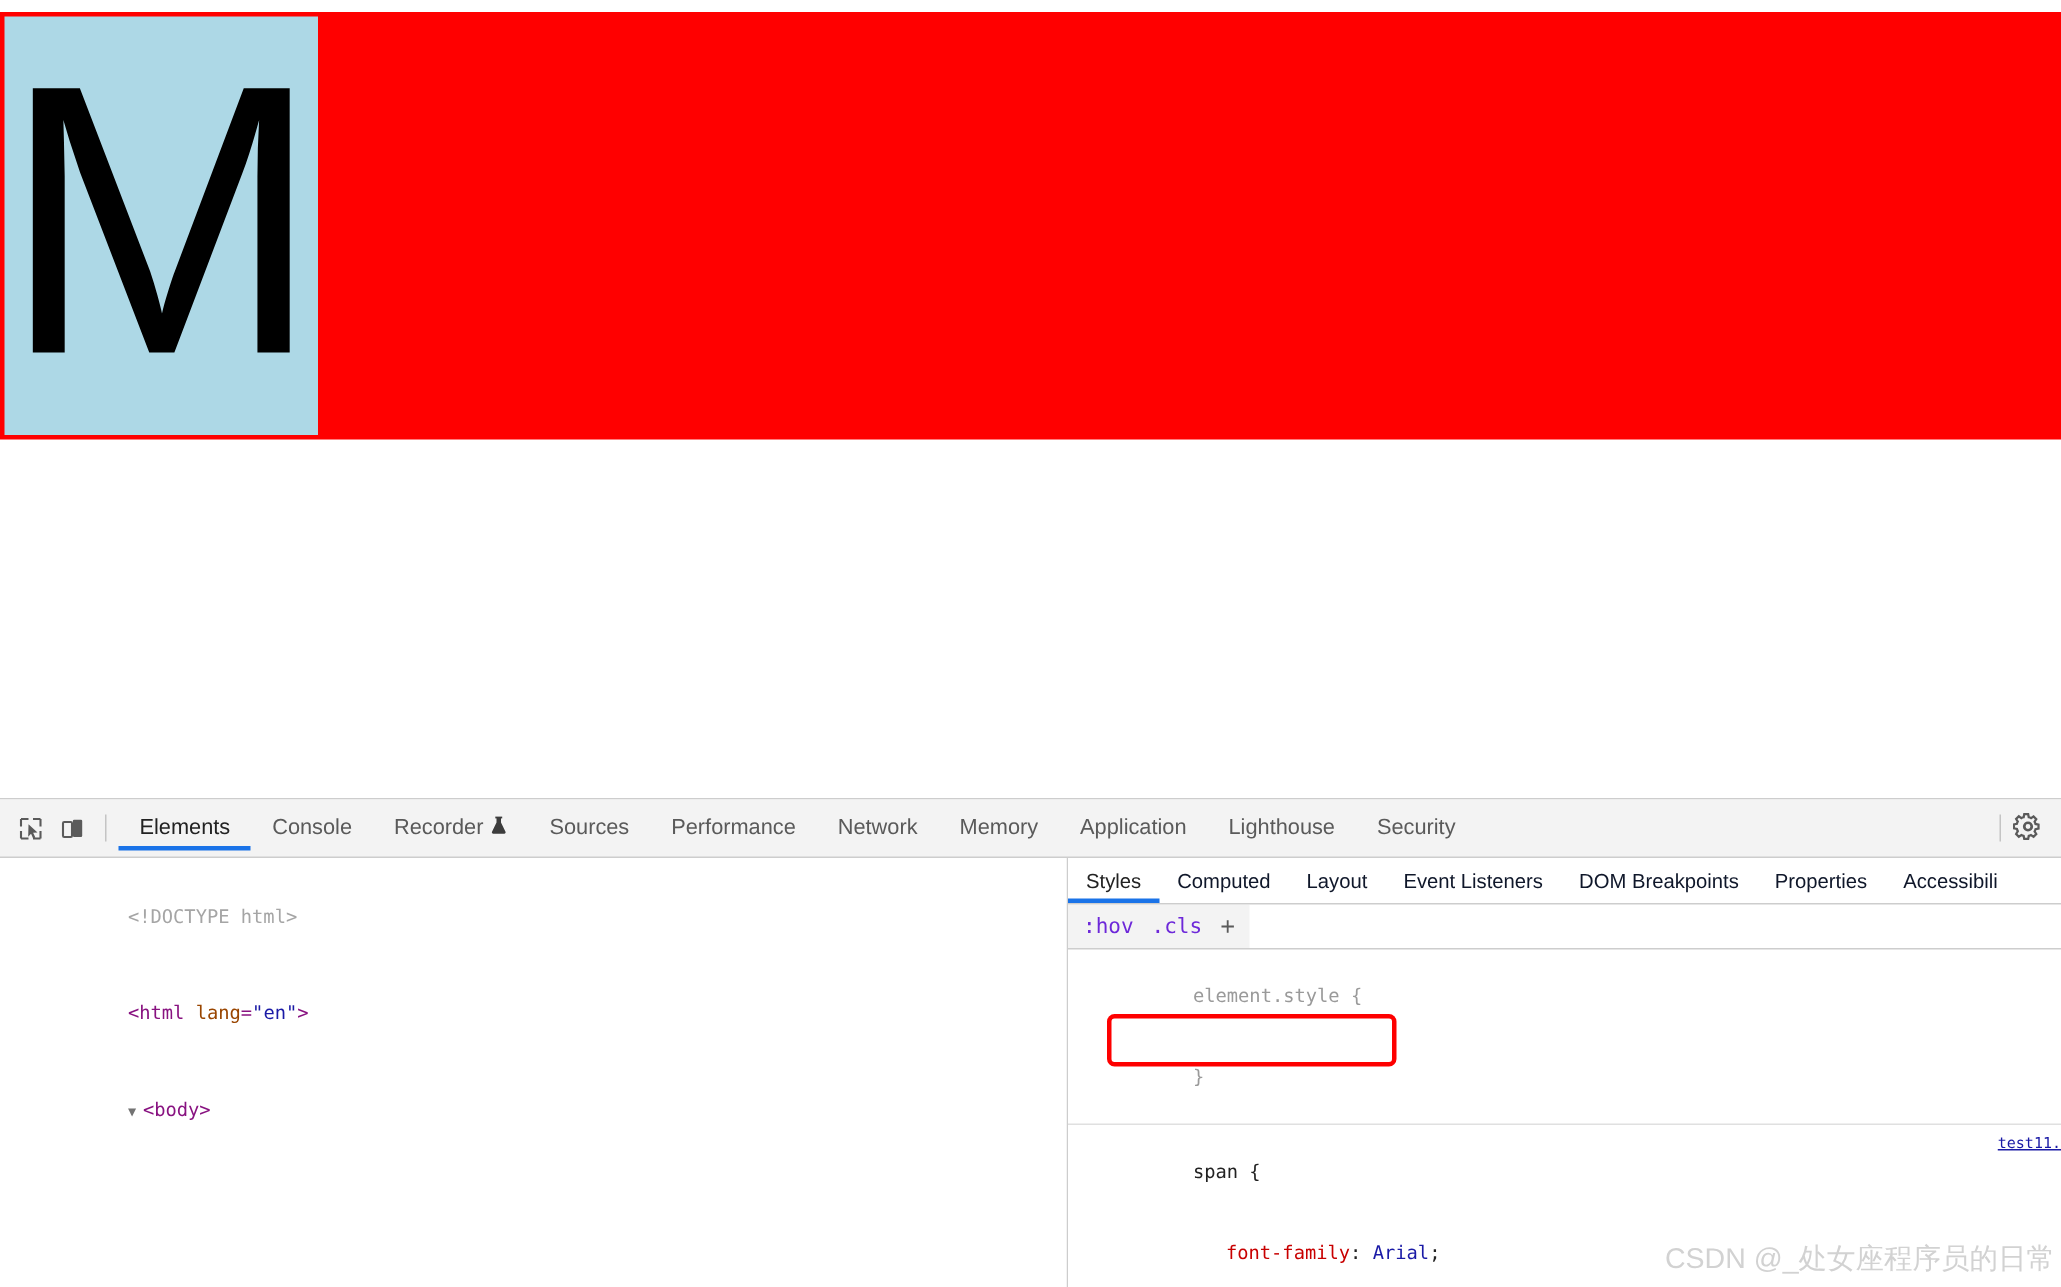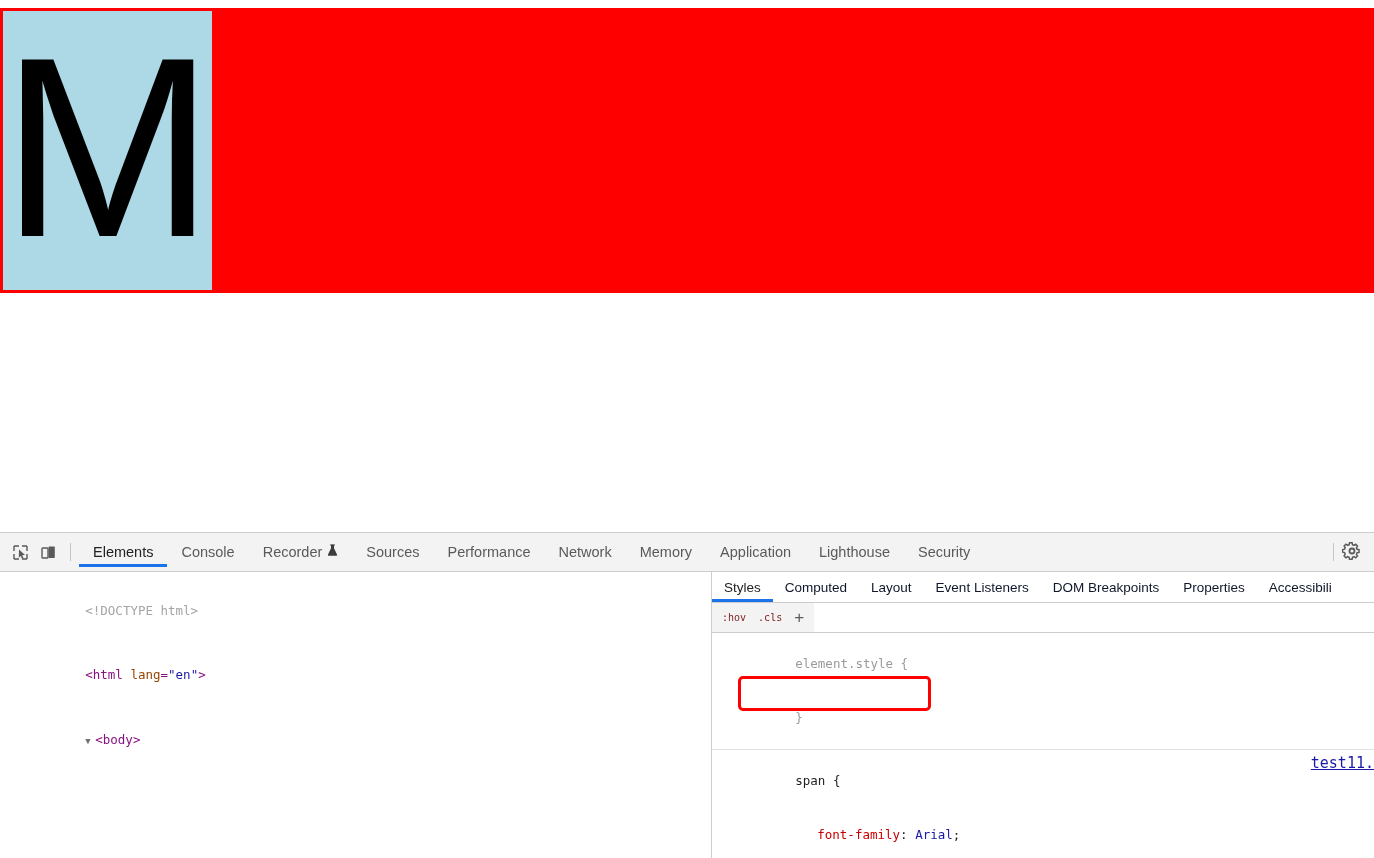--- a/index.html
+++ b/index.html
@@ -170,41 +170,41 @@
     background: transparent;
     font-family: "Liberation Sans", sans-serif;
   }
   .filter-input::placeholder { color: #8a8a8a; }
   .filter-btns {
     display: flex; align-items: center; gap: 12px;
     padding: 0 10px; background: #f3f3f3; height: 29px;
   }
   .filter-btn {
     font-family: "DejaVu Sans Mono", monospace;
-    font-size: 10px; color: #7f1d1d; cursor: pointer;
+    font-size: 14px; color: #6d28d9; cursor: pointer;
   }
   .plus-btn { font-size: 17px; color: #5a5a5a; cursor: pointer; line-height: 1; }
 
   .css-block {
     font-family: "DejaVu Sans Mono", monospace;
     font-size: 12.5px;
     line-height: 18px;
     color: #222222;
     padding: 4px 0 4px 8px;
     border-bottom: 1px solid #e0e0e0;
     position: relative;
     white-space: pre;
   }
   .css-sel { color: #222222; }
   .css-prop { color: #c80000; }
   .css-val { color: #1a1aa6; }
   .css-gray { color: #9a9a9a; }
   .css-origin {
     position: absolute; right: 0; top: 4px;
-    font-size: 15px; color: #1a1aa6;
+    font-size: 10px; color: #1a1aa6;
     text-decoration: underline;
     white-space: nowrap;
   }
   .css-decl { padding-left: 22px; }
 
   
   .annot-rect {
     position: absolute;
     border: 3px solid #fe0000;
     border-radius: 5px;
@@ -375,13 +375,14 @@
           
           <br>
           
         </div>
 
         <div class="annot-rect" style="left:26px; top:104px; width:187px; height:29px;"></div>
       </div>
     </div>
   </div>
 
+  <div class="watermark">CSDN @_处女座程序员的日常</div>
 </div>
 
 </body></html>

